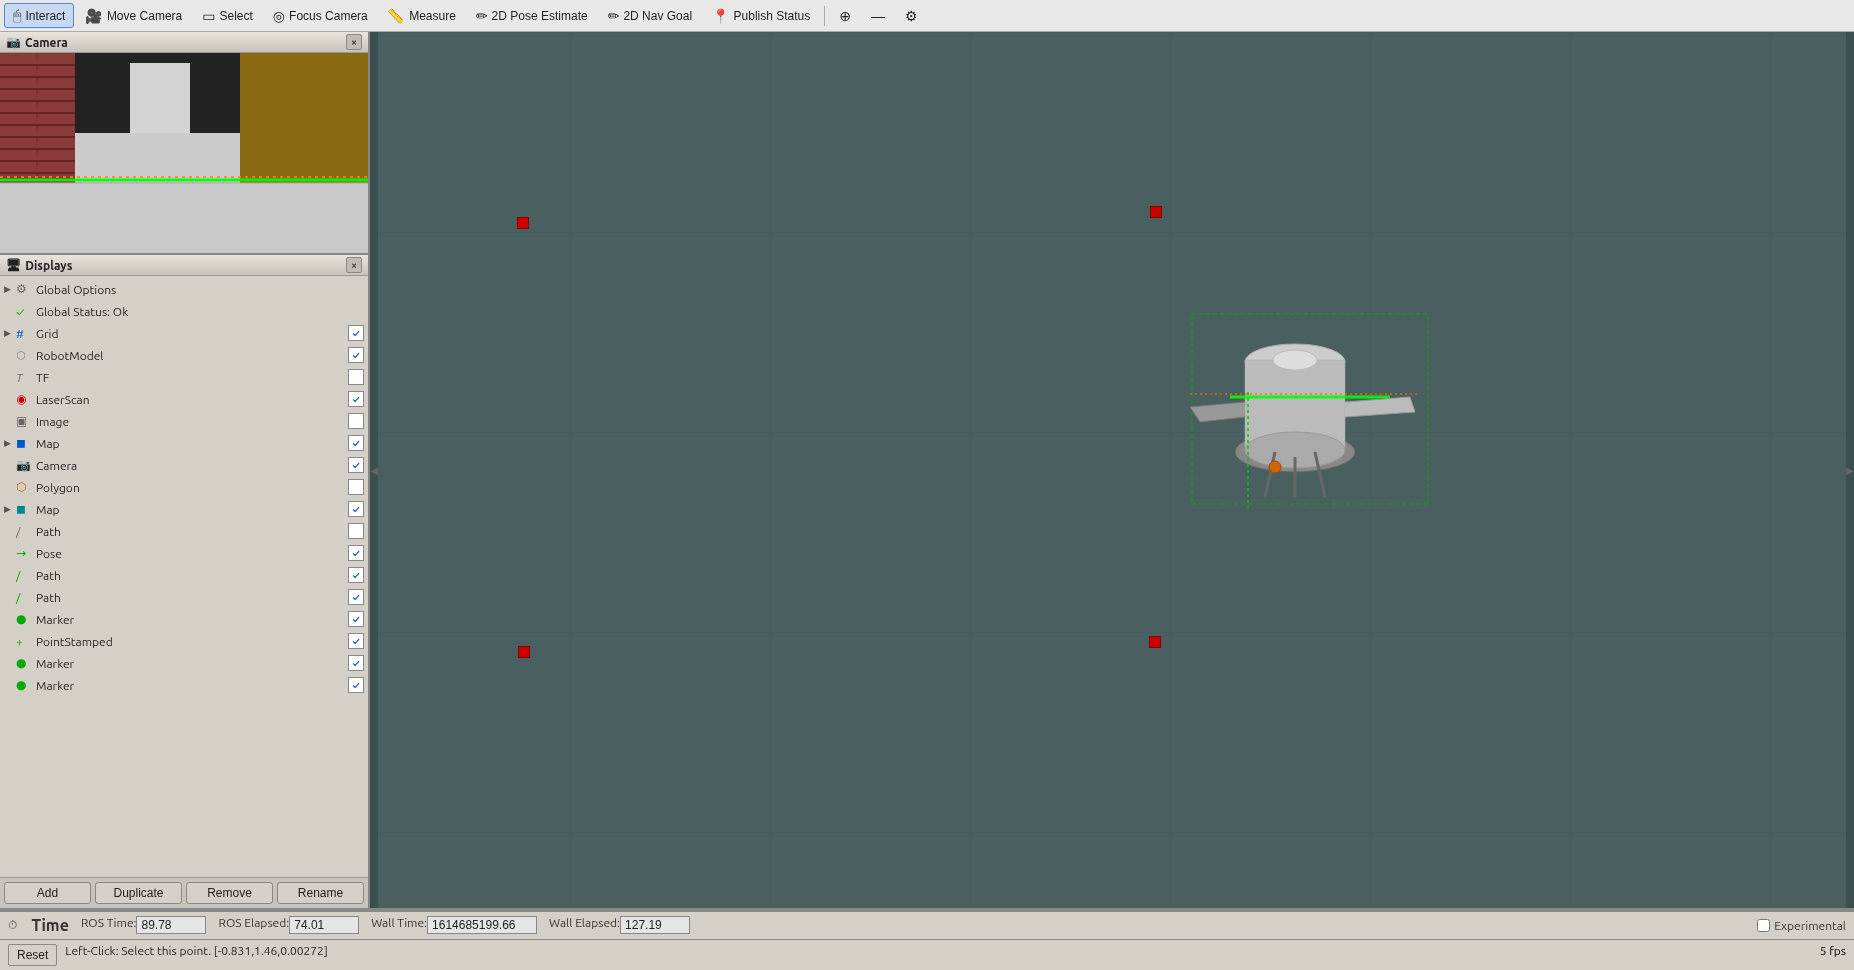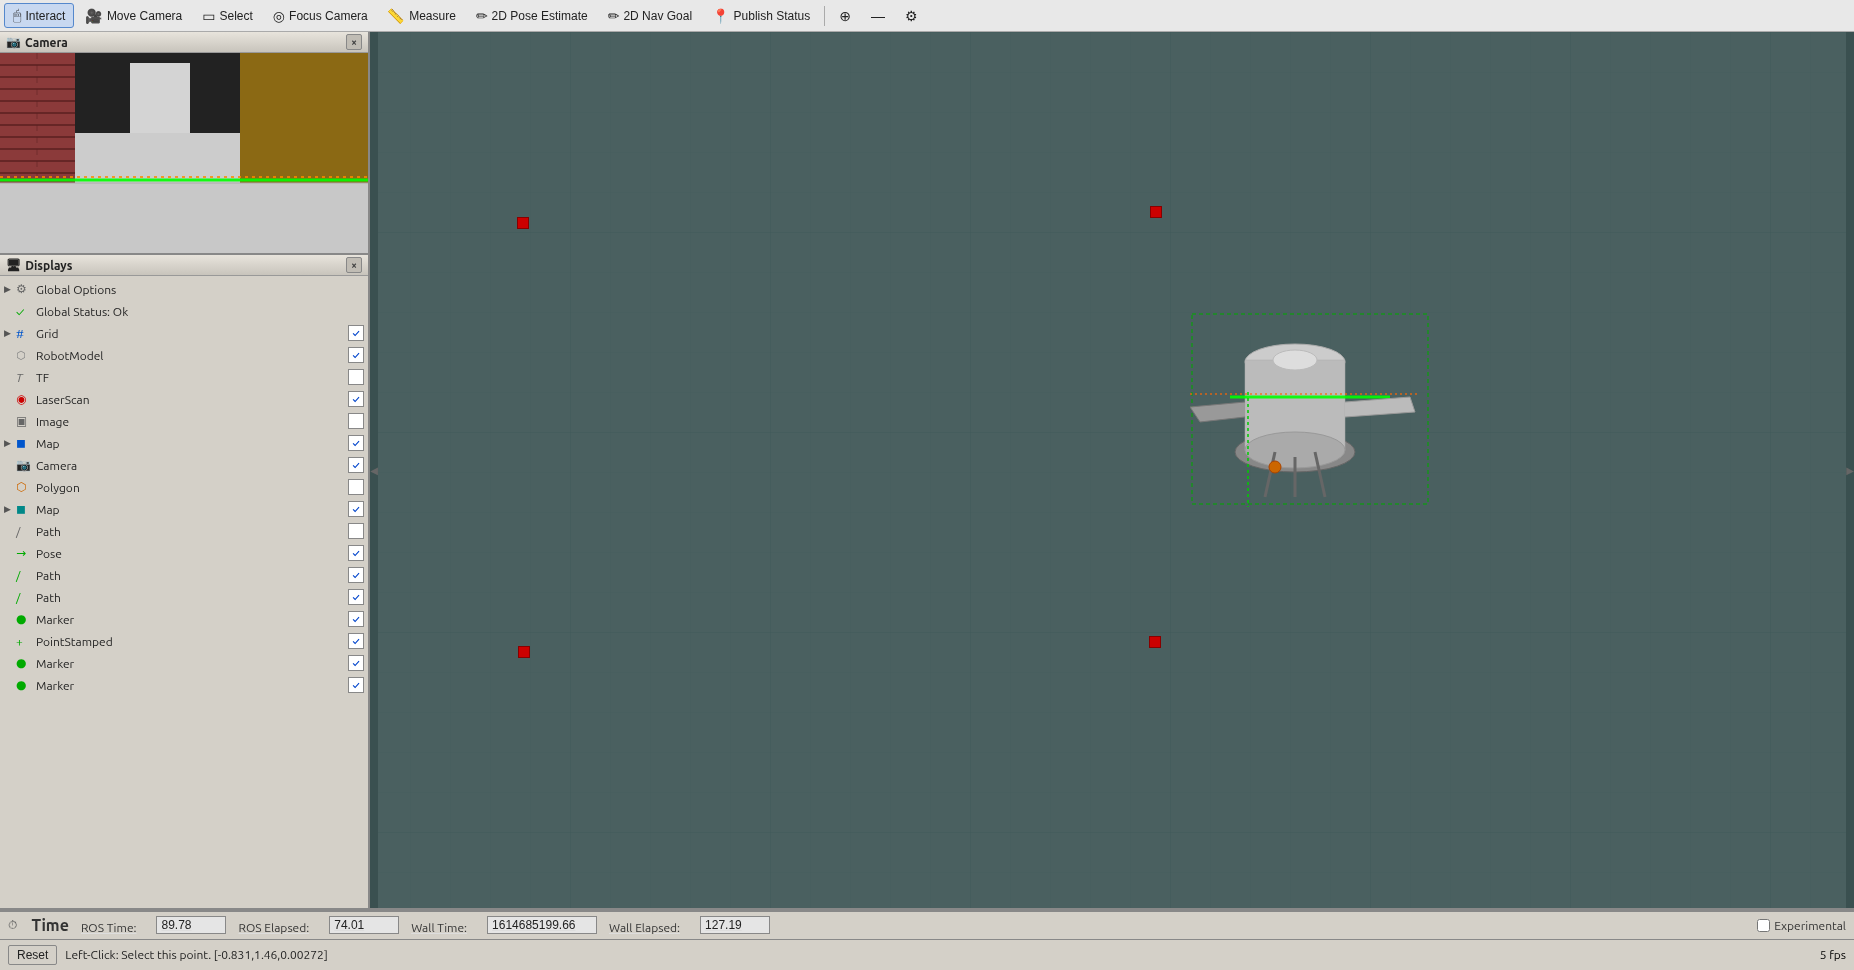--- a/index.html
+++ b/index.html
@@ -147,38 +147,37 @@
     #time-panel {
       height: 30px;
       background: #d4d0c8;
       border-top: 2px solid #888;
       display: flex;
       align-items: center;
       padding: 0 8px;
       gap: 12px;
     }
     .time-label { font-size: 16px; color: #333; font-weight: bold; }
-    .time-field-group { display: flex; align-items: flex-end; gap: 20px; text-decoration: underline; }
+    .time-field-group { display: flex; align-items: flex-start; gap: 0; }
     .time-field-label { font-size: 12px; color: #333; }
     .time-field-value {
       padding: 1px 4px;
       background: #e5e5e5;
       border: 1px solid #888;
       font-size: 12px;
       color: #222;
       min-width: 70px;
     }
 
     
     #status-bar {
       height: 32px;
       background: #d4d0c8;
       border-top: 1px solid #888;
       display: flex;
-      align-items: center;
       padding: 4px 8px;
       gap: 8px;
       font-size: 12px;
       color: #222;
     }
     .status-reset-btn {
       padding: 2px 8px;
       background: #d4d0c8;
       border: 1px solid #888;
       border-radius: 2px;
@@ -486,20 +485,26 @@
         </div>
 
         <div class="display-item">
           <span class="expand-arrow">&nbsp;</span>
           <span class="item-icon icon-green">●</span>
           <span class="item-label">Marker</span>
           <div class="item-check checked"></div>
         </div>
       </div>
 
+      <div id="displays-buttons">
+        <button class="display-btn">Add</button>
+        <button class="display-btn">Duplicate</button>
+        <button class="display-btn">Remove</button>
+        <button class="display-btn">Rename</button>
+      </div>
     </div>
   </div>
 
   <div id="viewport">
 
     <svg width="100%" height="100%" style="position:absolute;top:0;left:0;">
       <defs>
         <pattern id="smallGrid" width="40" height="40" patternUnits="userSpaceOnUse">
           <path d="M 40 0 L 0 0 0 40" fill="none" stroke="#3a5555" stroke-width="0.5" opacity="0.6"></path>
         </pattern>

